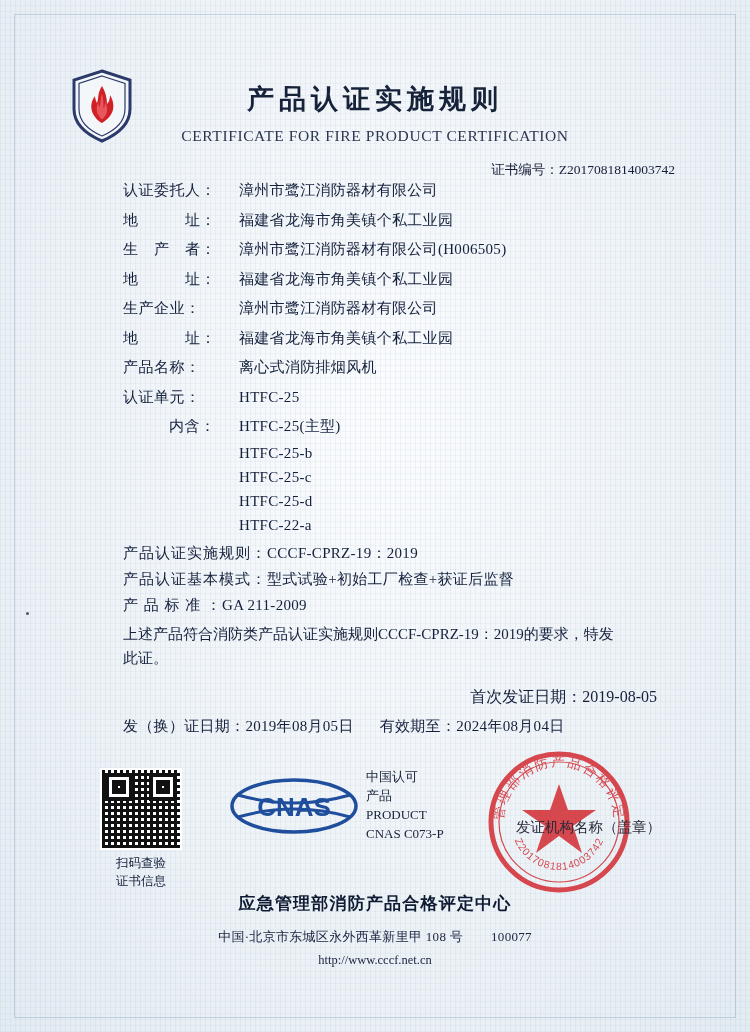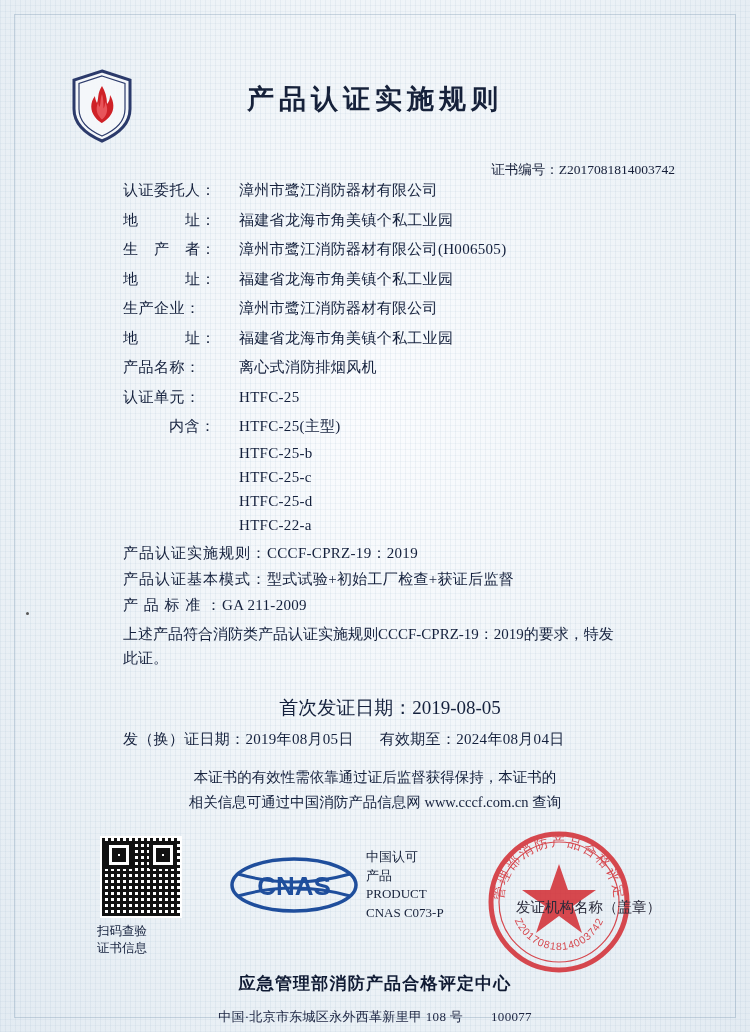--- a/index.html
+++ b/index.html
@@ -137,23 +137,23 @@
   }
   .statement {
     font-size: 15px;
     line-height: 1.65;
     color: #14203c;
     margin-top: 4px;
   }
 
   
   .date-first {
-    margin-top: 24px;
-    text-align: center;
-    font-size: 19px;
+    margin-top: 16px;
+    text-align: right;
+    font-size: 16px;
     color: #14203c;
     padding-right: 40px;
   }
   .date-issue {
     margin-top: 9px;
     font-size: 15px;
     color: #14203c;
     letter-spacing: 0.3px;
   }
   .date-issue .gap {
@@ -172,21 +172,22 @@
 
   
   .marks {
     position: relative;
     margin-top: 20px;
     height: 130px;
   }
   .qr-block {
     position: absolute;
     left: 44px;
-    top: 0;
+    top: 12px;
+    text-align: center;
     width: 88px;
   }
   .qr {
     width: 78px;
     height: 78px;
     margin: 0 auto;
     background-color: #fff;
     background-image:
       repeating-linear-gradient(90deg, #111 0 3px, transparent 3px 6px),
       repeating-linear-gradient(0deg, #111 0 3px, transparent 3px 6px);
@@ -295,20 +296,21 @@
         <svg viewBox="0 0 62 74" width="62" height="74">
           <path d="M31 2 L59 11 L59 40 Q59 60 31 72 Q3 60 3 40 L3 11 Z" fill="#f4f7fa" stroke="#2b3a6b" stroke-width="3"></path>
           <path d="M31 7 L54 14.5 L54 40 Q54 57 31 67 Q8 57 8 40 L8 14.5 Z" fill="none" stroke="#2b3a6b" stroke-width="1.2"></path>
           <path d="M31 17 C26 25 28 29 26 34 C24 30 24 27 24 27 C19 33 19 42 24 48 C27 52 31 54 31 54 C31 54 36 51 39 47 C44 41 43 32 39 26 C39 30 38 33 36 35 C36 28 34 22 31 17 Z" fill="#cf2127"></path>
           <path d="M31 25 C29 31 30 34 28.5 38 C27 35 27.5 33 27.5 33 C25 37 25 43 28 47 C29.5 49.5 31 50.5 31 50.5 C31 50.5 33 49 34.5 46.5 C37 42.5 36.5 36.5 34 33 C34 36 33.5 38 32.5 39.5 C32.5 34 32.5 29.5 31 25 Z" fill="#e8555a"></path>
         </svg>
       </div>
 
       <div class="title-block">
         <div class="title-cn">产品认证实施规则</div>
+        <div class="title-en">CERTIFICATE FOR FIRE PRODUCT CERTIFICATION</div>
       </div>
     </div>
 
     <div class="cert-no-row">
       <span>证书编号：</span><span>Z2017081814003742</span>
     </div>
 
     <div class="fields">
 
       <div class="field-row">
@@ -384,24 +386,20 @@
 
       <div class="date-first">
         <span>首次发证日期：</span><span>2019-08-05</span>
       </div>
 
       <div class="date-issue">
         <span>发（换）证日期：</span><span>2019年08月05日</span><span class="gap"></span><span>有效期至：</span><span>2024年08月04日</span>
       </div>
     </div>
 
-    <div class="notice">
-      <div>本证书的有效性需依靠通过证后监督获得保持，本证书的</div>
-      <div>相关信息可通过中国消防产品信息网 www.cccf.com.cn 查询</div>
-    </div>
 
     <div class="marks">
 
       <div class="qr-block">
         <div class="qr"></div>
         <div class="qr-caption">
           <div>扫码查验</div>
           <div>证书信息</div>
         </div>
       </div>

